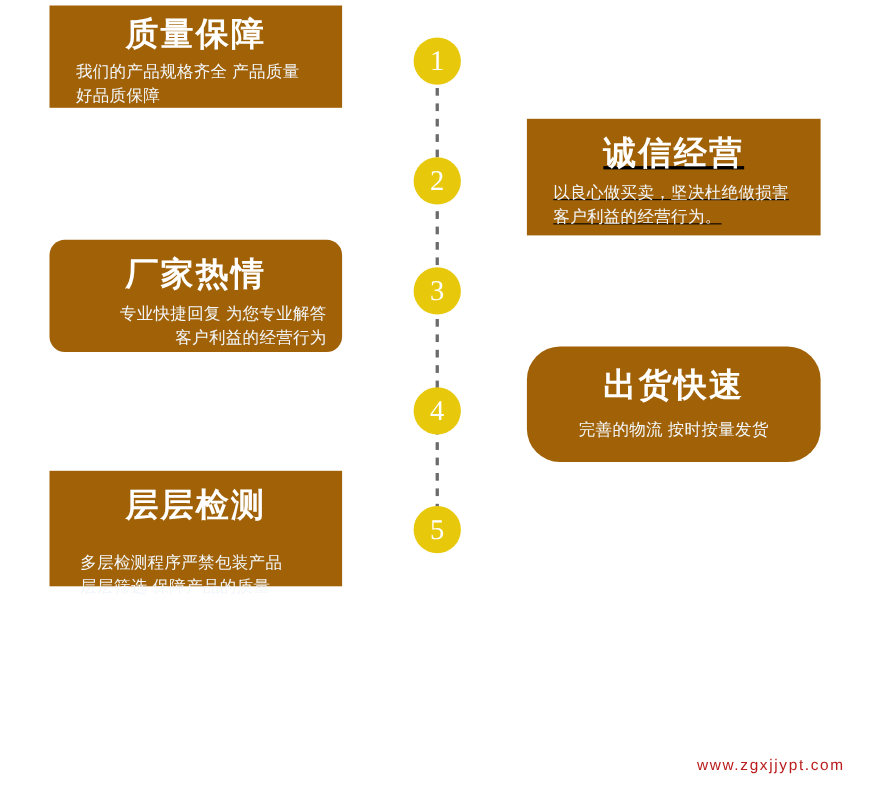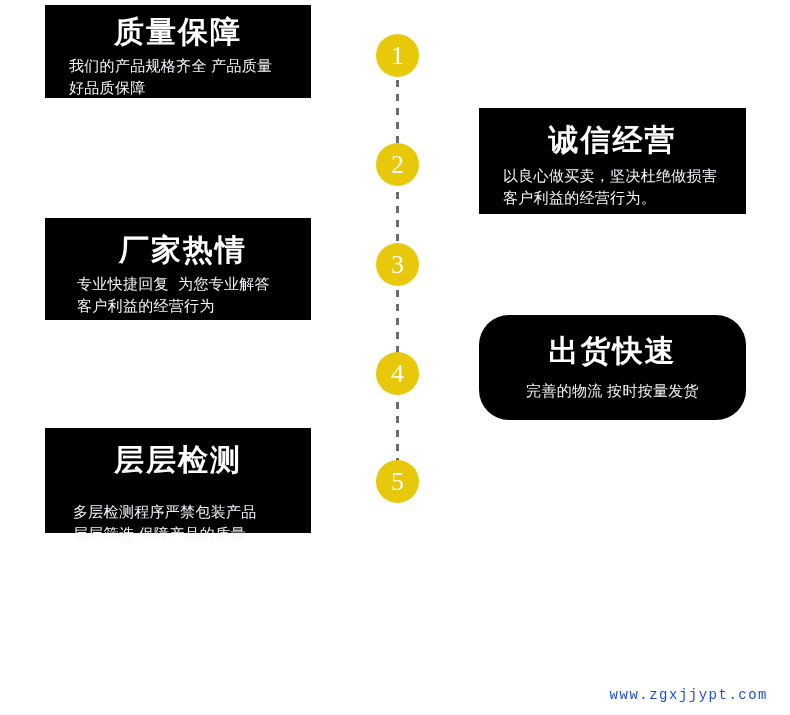--- a/index.html
+++ b/index.html
@@ -14,21 +14,21 @@
     position: relative;
     width: 790px;
     height: 715px;
     background: #ffffff;
     overflow: hidden;
   }
 
   
   .panel {
     position: absolute;
-    background: #000000;
+    background: #a16207;
     box-sizing: border-box;
     display: flex;
     flex-direction: column;
     justify-content: flex-start;
   }
   .panel-title {
     color: #ffffff;
     font-size: 30px;
     font-weight: 700;
     line-height: 1.18;
@@ -48,27 +48,27 @@
     white-space: nowrap;
   }
 
   
   .panel.left  { left: 45px;  width: 266px; }
   .panel.right { left: 479px; width: 267px; }
 
   .p-quality  { top: 5px;   height: 93px;  padding: 9px 14px 0 14px; }
   .p-quality  .panel-desc { text-align: left; margin-top: 6px; padding-left: 10px; }
 
-  .p-factory  { top: 218px; height: 102px; padding: 14px 14px 0 24px; }
-  .p-factory  .panel-desc { text-align: left; margin-top: 8px; padding-left: 8px; font-family: Liberation Mono, monospace; }
+  .p-factory  { top: 218px; height: 102px; padding: 14px 14px 0 14px; border-radius: 14px; }
+  .p-factory  .panel-desc { text-align: right; margin-top: 8px; padding-left: 8px; }
 
   .p-testing  { top: 428px; height: 105px; padding: 14px 14px 0 14px; }
   .p-testing  .panel-desc { text-align: left; margin-top: 24px; padding-left: 14px; }
 
-  .p-honest   { top: 108px; height: 106px; padding: 14px 14px 0 14px; }
+  .p-honest   { top: 108px; height: 106px; padding: 14px 14px 0 14px; text-decoration: underline; }
   .p-honest   .panel-desc { text-align: left; margin-top: 8px; padding-left: 10px; }
 
   .p-shipping { top: 315px; height: 105px; padding: 18px 14px 0 14px; border-radius: 30px; }
   .p-shipping .panel-desc { text-align: center; margin-top: 12px; }
 
   
   .timeline-line {
     position: absolute;
     left: 396px;
     top: 52px;
@@ -100,24 +100,24 @@
   .step-circle.s2 { left: 376px; top: 143px; }
   .step-circle.s3 { left: 376px; top: 243px; }
   .step-circle.s4 { left: 376px; top: 352px; }
   .step-circle.s5 { left: 376px; top: 460px; }
 
   
   .watermark {
     position: absolute;
     right: 22px;
     bottom: 12px;
-    color: #1d4ed8;
+    color: #b91c1c;
     font-size: 14px;
     letter-spacing: 1.5px;
-    font-family: Liberation Mono, monospace;
+    font-family: Liberation Sans, sans-serif;
     white-space: nowrap;
   }
 </style>
 </head>
 <body>
 
 <div id="canvas">
 
   <div class="panel left p-quality">
     <div class="panel-title">质量保障</div>

